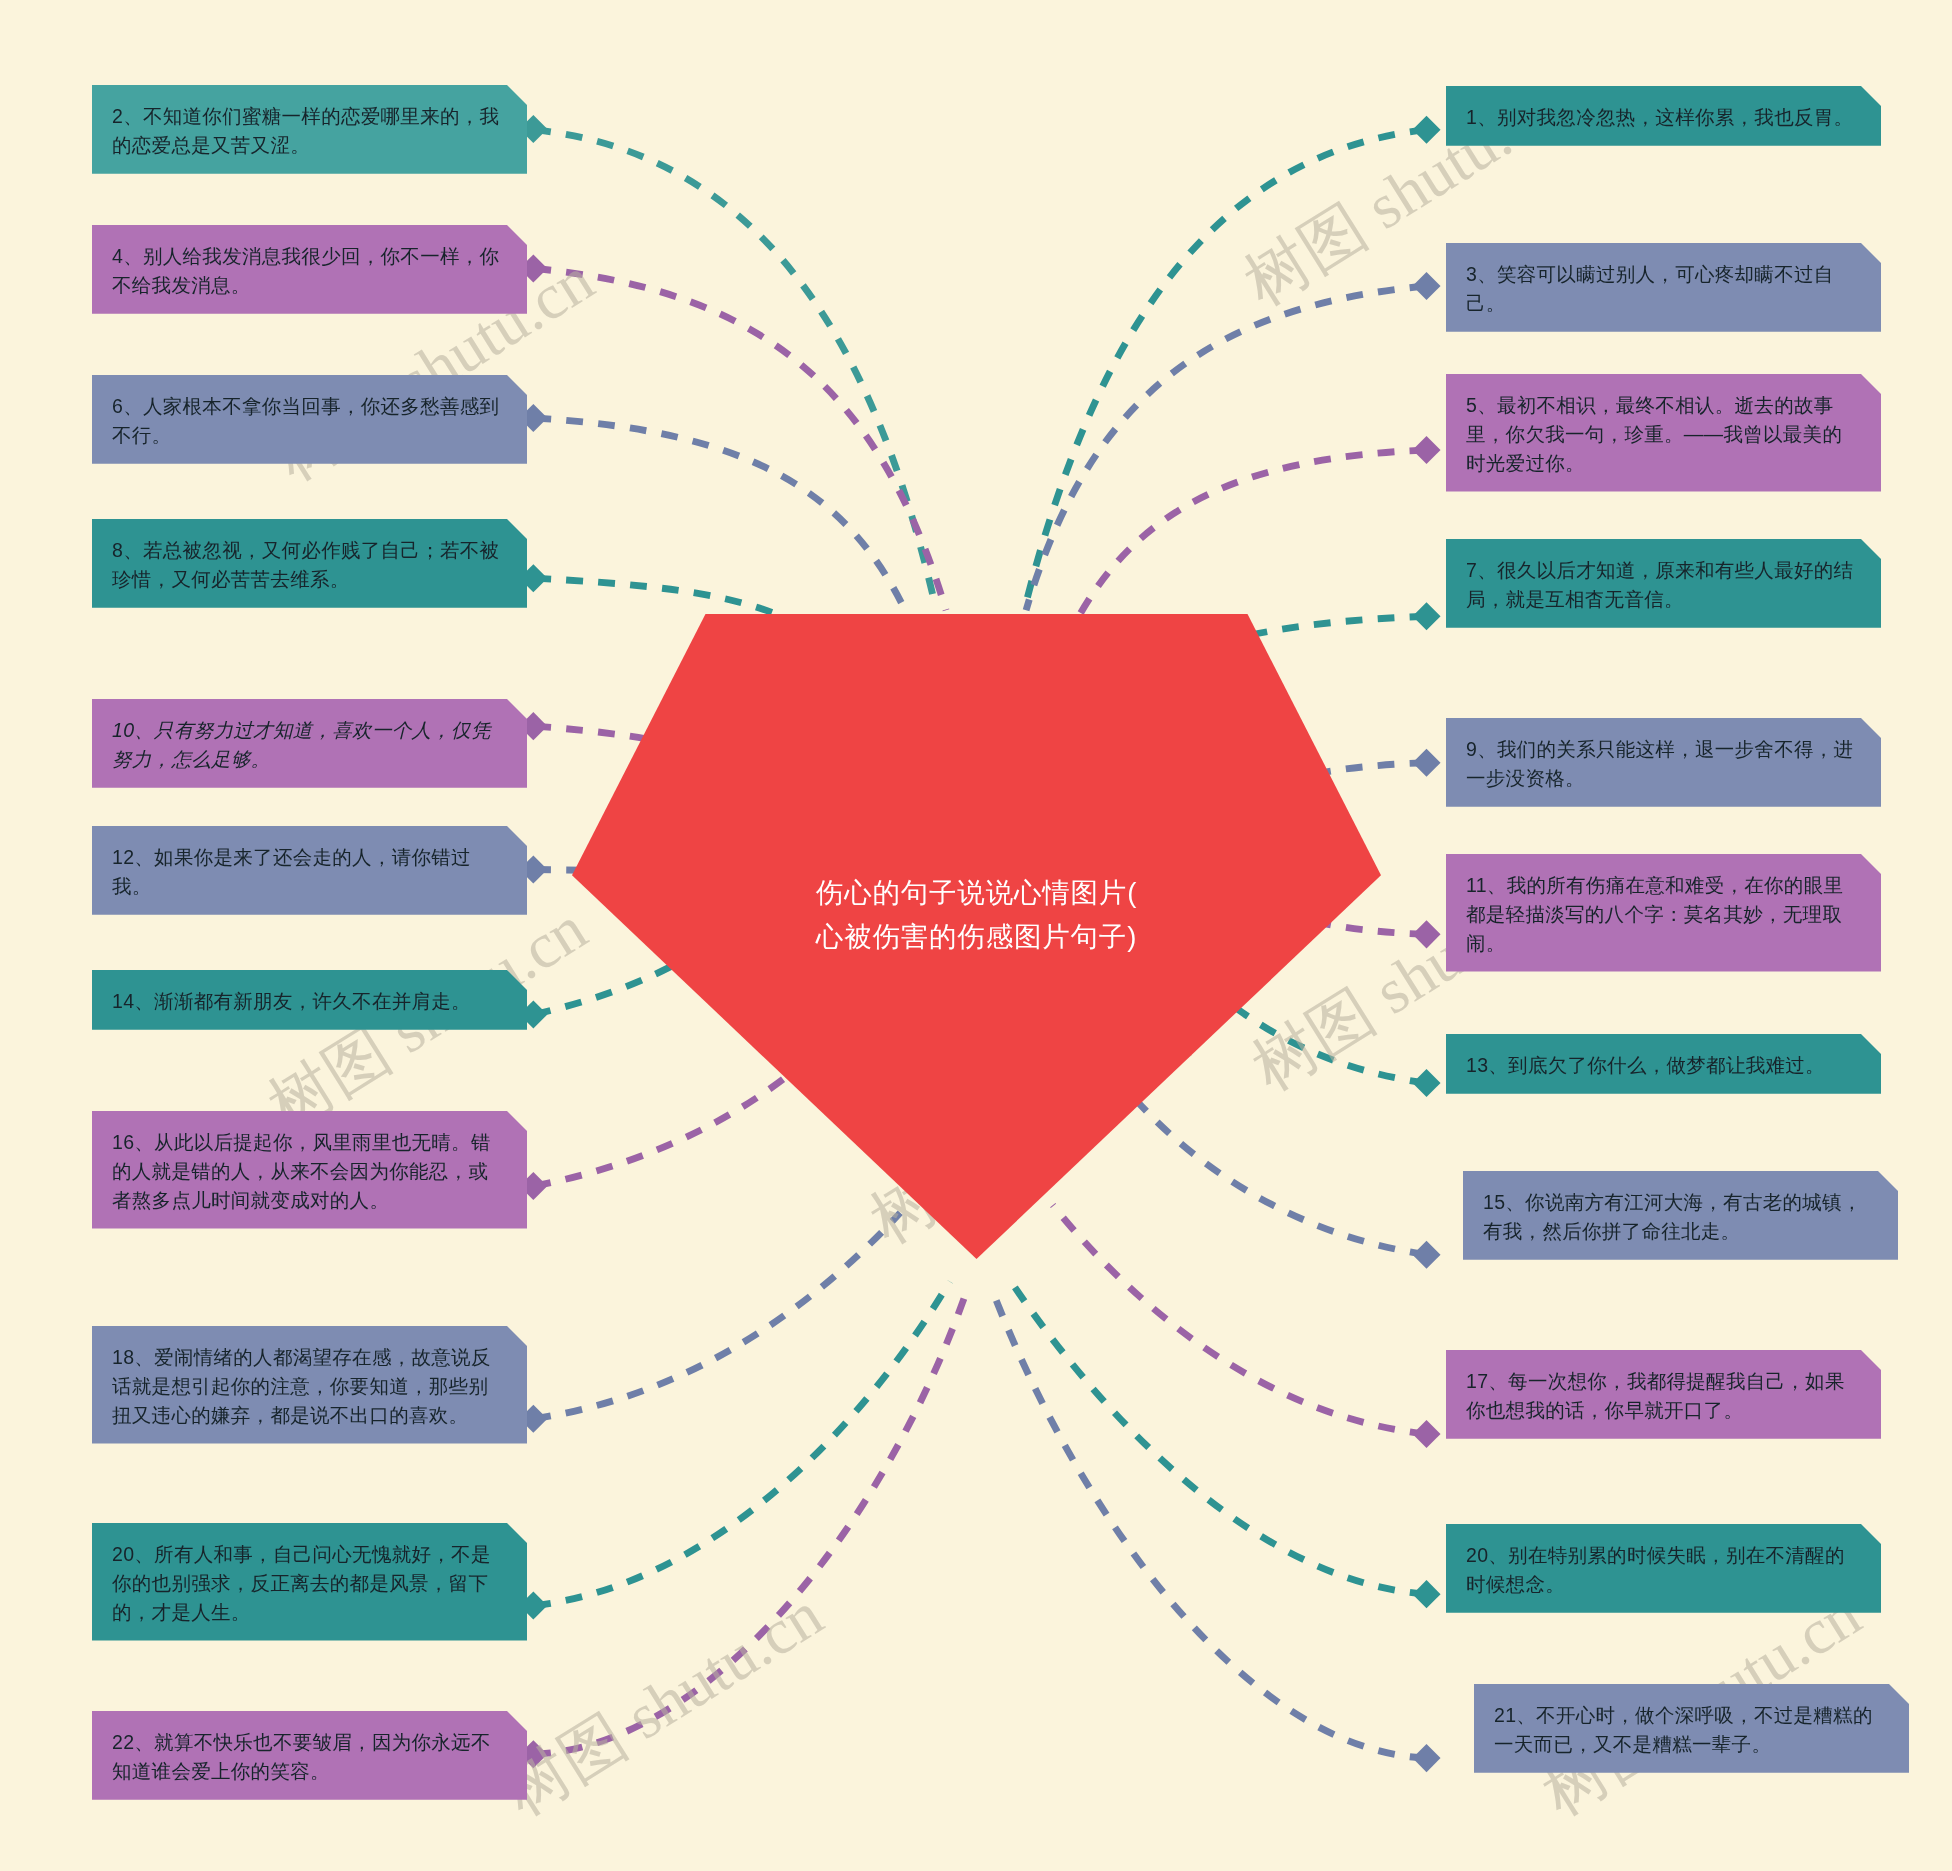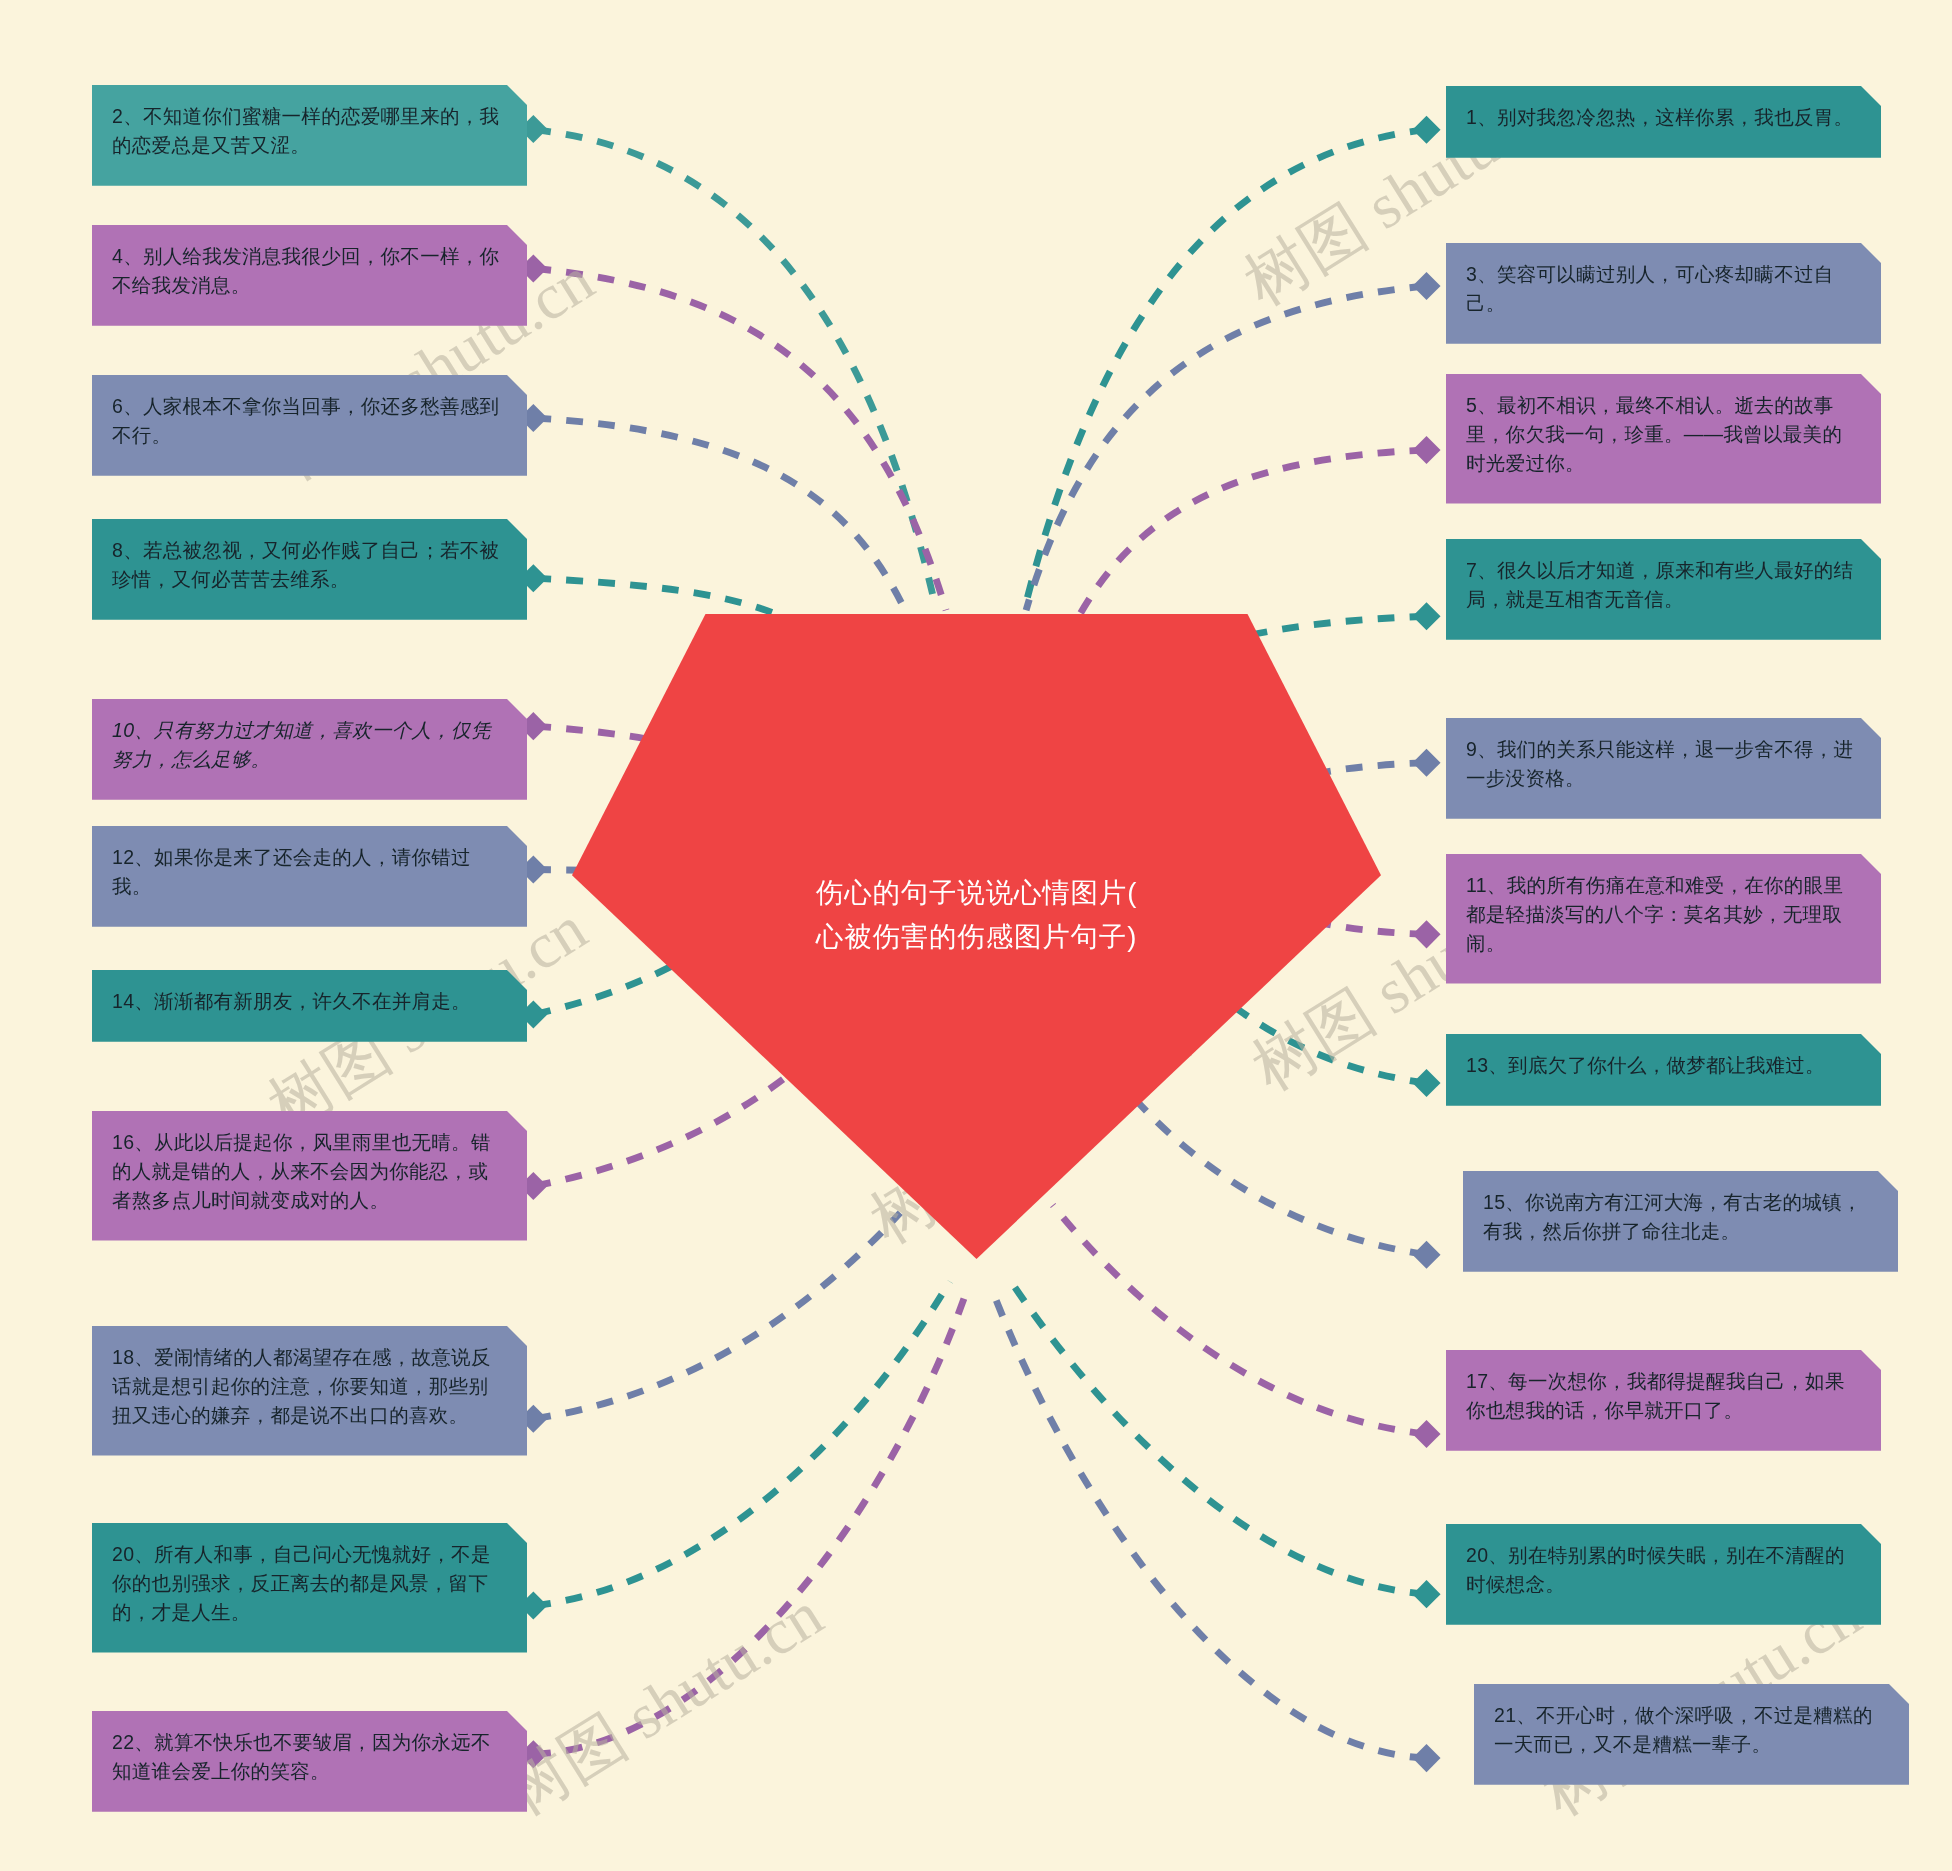--- a/index.html
+++ b/index.html
@@ -20,21 +20,21 @@
     position:absolute;z-index:2;pointer-events:none;
     font-family:"Liberation Serif","DejaVu Serif",serif;
     color:#b9b2a0;opacity:.55;white-space:nowrap;
     transform-origin:left top;
   }
 
   
   .node{
     position:absolute;z-index:3;
     box-sizing:border-box;
-    padding:17px 20px 26px 20px;
+    padding:17px 20px 14px 20px;
     color:#17242b;
     font-size:19.5px;
     line-height:1.48;
     letter-spacing:0.3px;
     text-align:left;
     word-break:break-all;
   }
   .node .txt{display:block;}
   
   .teal  {background:#45A3A0;clip-path:polygon(0 0, calc(100% - 20px) 0, 100% 20px, 100% 100%, 0 100%);}

